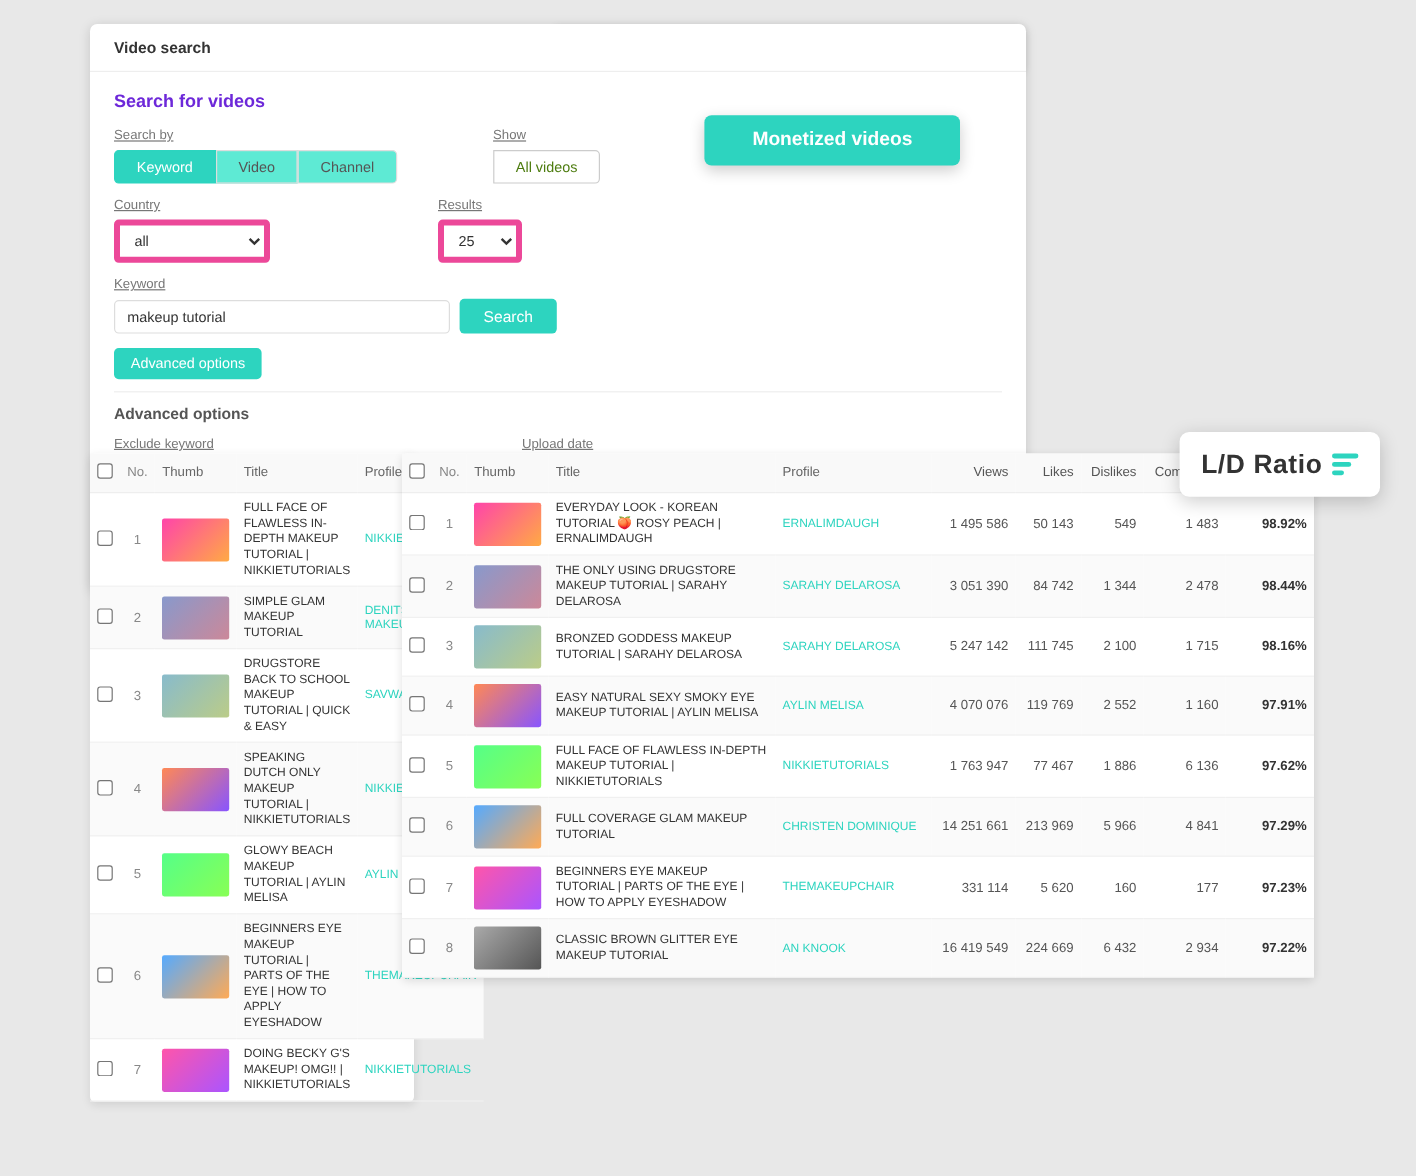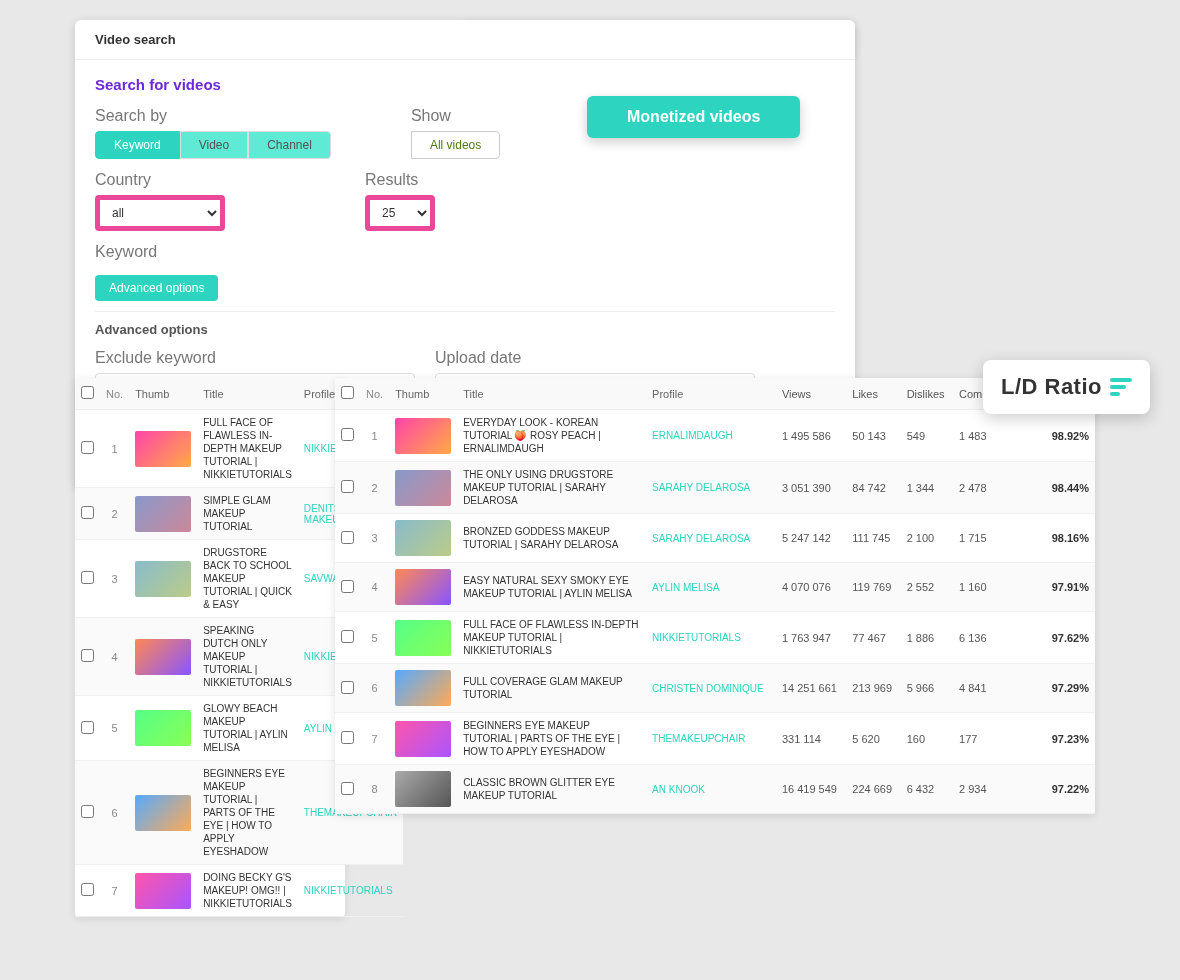--- a/index.html
+++ b/index.html
@@ -61,23 +61,24 @@
       align-items: flex-start;
     }
 
     .field-group {
       display: flex;
       flex-direction: column;
       gap: 4px;
     }
 
     .field-label {
-      font-size: 16px;
+      font-size: 11px;
       color: #777;
       margin-bottom: 2px;
+      text-decoration: underline;
     }
 
     
     .search-by-buttons {
       display: flex;
       gap: 0;
     }
     .search-by-btn {
       padding: 6px 18px;
       border: 1px solid #ddd;
@@ -296,20 +297,21 @@
       line-height: 1.3;
       max-width: 120px;
     }
 
     .profile-cell {
       font-size: 10px;
       color: #2dd4bf;
     }
 
     .num-cell {
+      text-align: right;
       color: #555;
     }
 
     .ratio-cell {
       text-align: right;
       font-weight: bold;
       color: #333;
     }
 
     .row-even td { background: #fafafa; }
@@ -439,20 +441,24 @@
       <div class="field-group" style="margin-left: 120px;">
         <div class="field-label">Results</div>
         <select class="results-select">
           <option>25</option>
         </select>
       </div>
     </div>
 
     <div class="field-group">
       <div class="field-label">Keyword</div>
+      <div class="keyword-row">
+        <input type="text" class="keyword-input" value="makeup tutorial" style="">
+        <button class="search-button">Search</button>
+      </div>
     </div>
 
     <div style="margin-top: 12px;">
       <button class="advanced-options-btn">Advanced options</button>
     </div>
 
     <div class="advanced-section">
       <div class="advanced-title">Advanced options</div>
 
       <div class="row-group">

